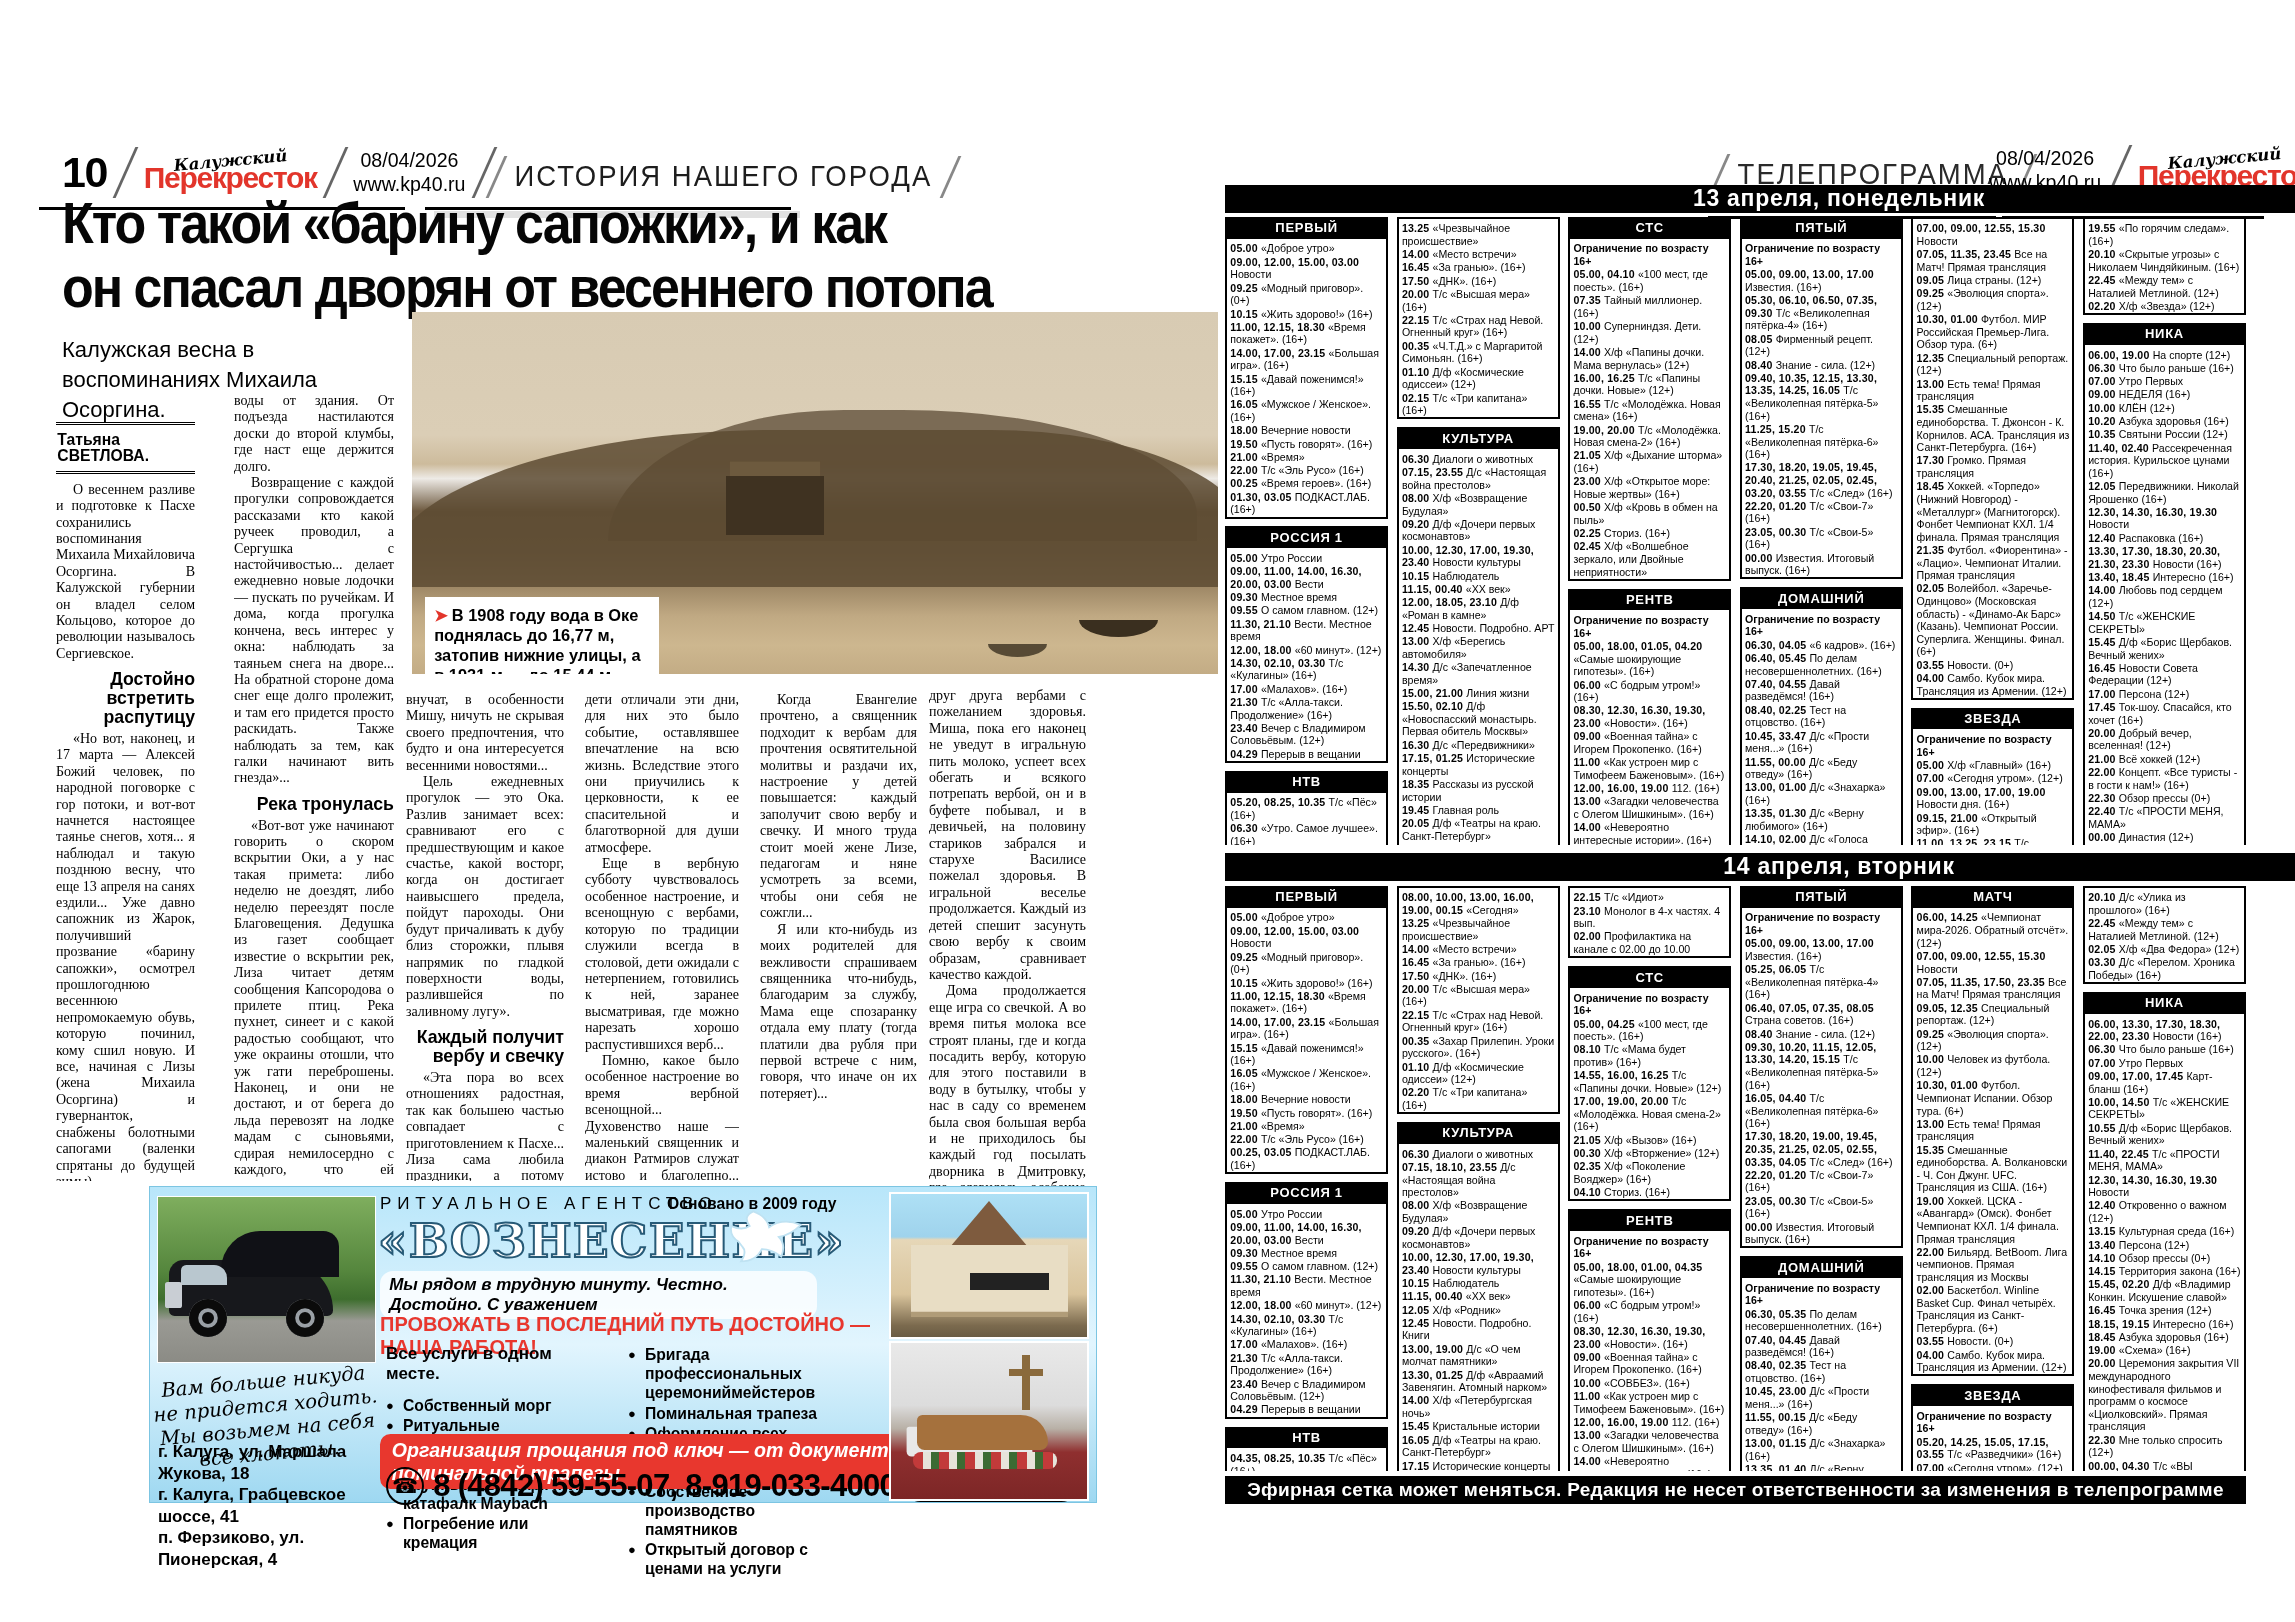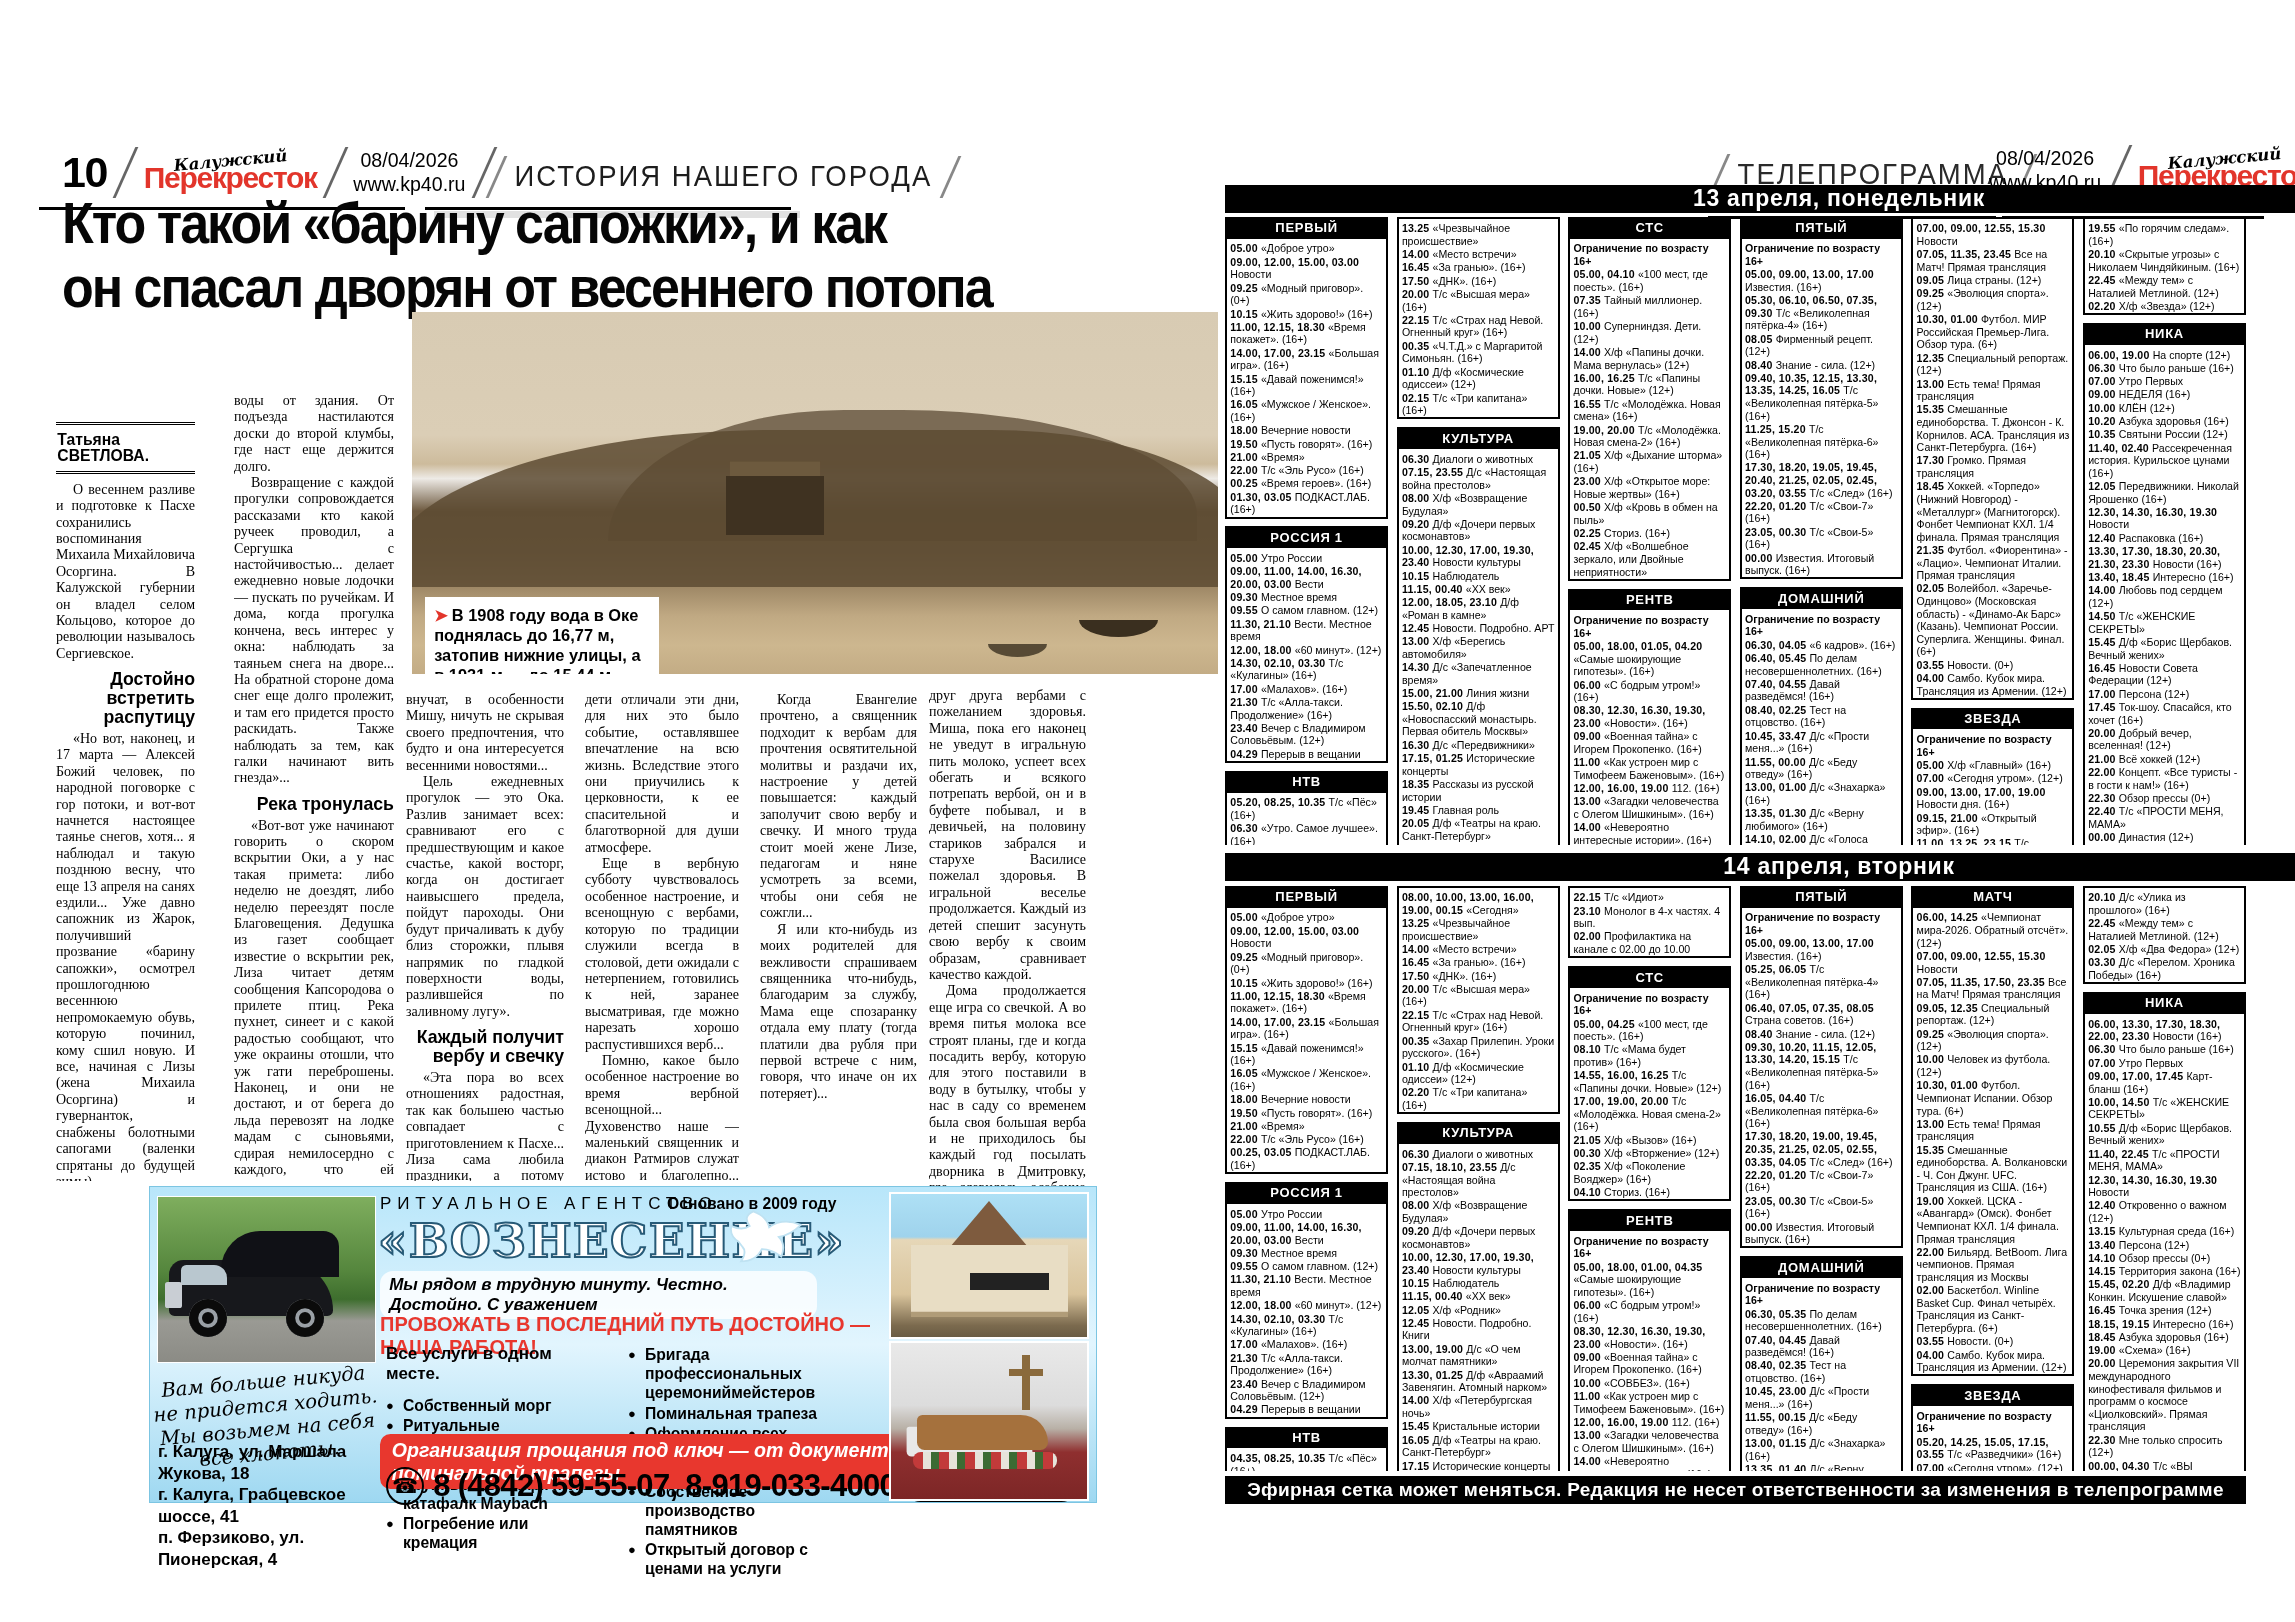--- a/index.html
+++ b/index.html
@@ -141,20 +141,21 @@
     <span class="sectitle">ИСТОРИЯ НАШЕГО ГОРОДА</span>
     <span class="slash s2"></span>
   </div>
   <div class="hrule" style="left:425px;top:207px;width:366px;"></div>
   <div class="hrule gray" style="left:434px;top:211px;width:366px;opacity:.35;"></div>
 
   <div class="headline">
     <div>Кто такой «барину сапожки», и как</div>
     <div>он спасал дворян от весеннего потопа</div>
   </div>
+  <div class="lead">Калужская весна в воспоминаниях Михаила Осоргина.</div>
 
   <div class="photo">
     <div class="ph-hill2"></div>
     <div class="ph-hill"></div>
     <div class="ph-house"></div>
     <div class="ph-boat" style="left:667px;top:308px;width:79px;height:17px;"></div>
     <div class="ph-boat" style="left:576px;top:332px;width:59px;height:13px;opacity:.8;"></div>
     <div class="ph-cap">
       <span class="arr">➤</span><span>В 1908 году вода в Оке поднялась до 16,77 м, затопив нижние улицы, а в 1931-м — до 15,44 м.</span>
     </div>

